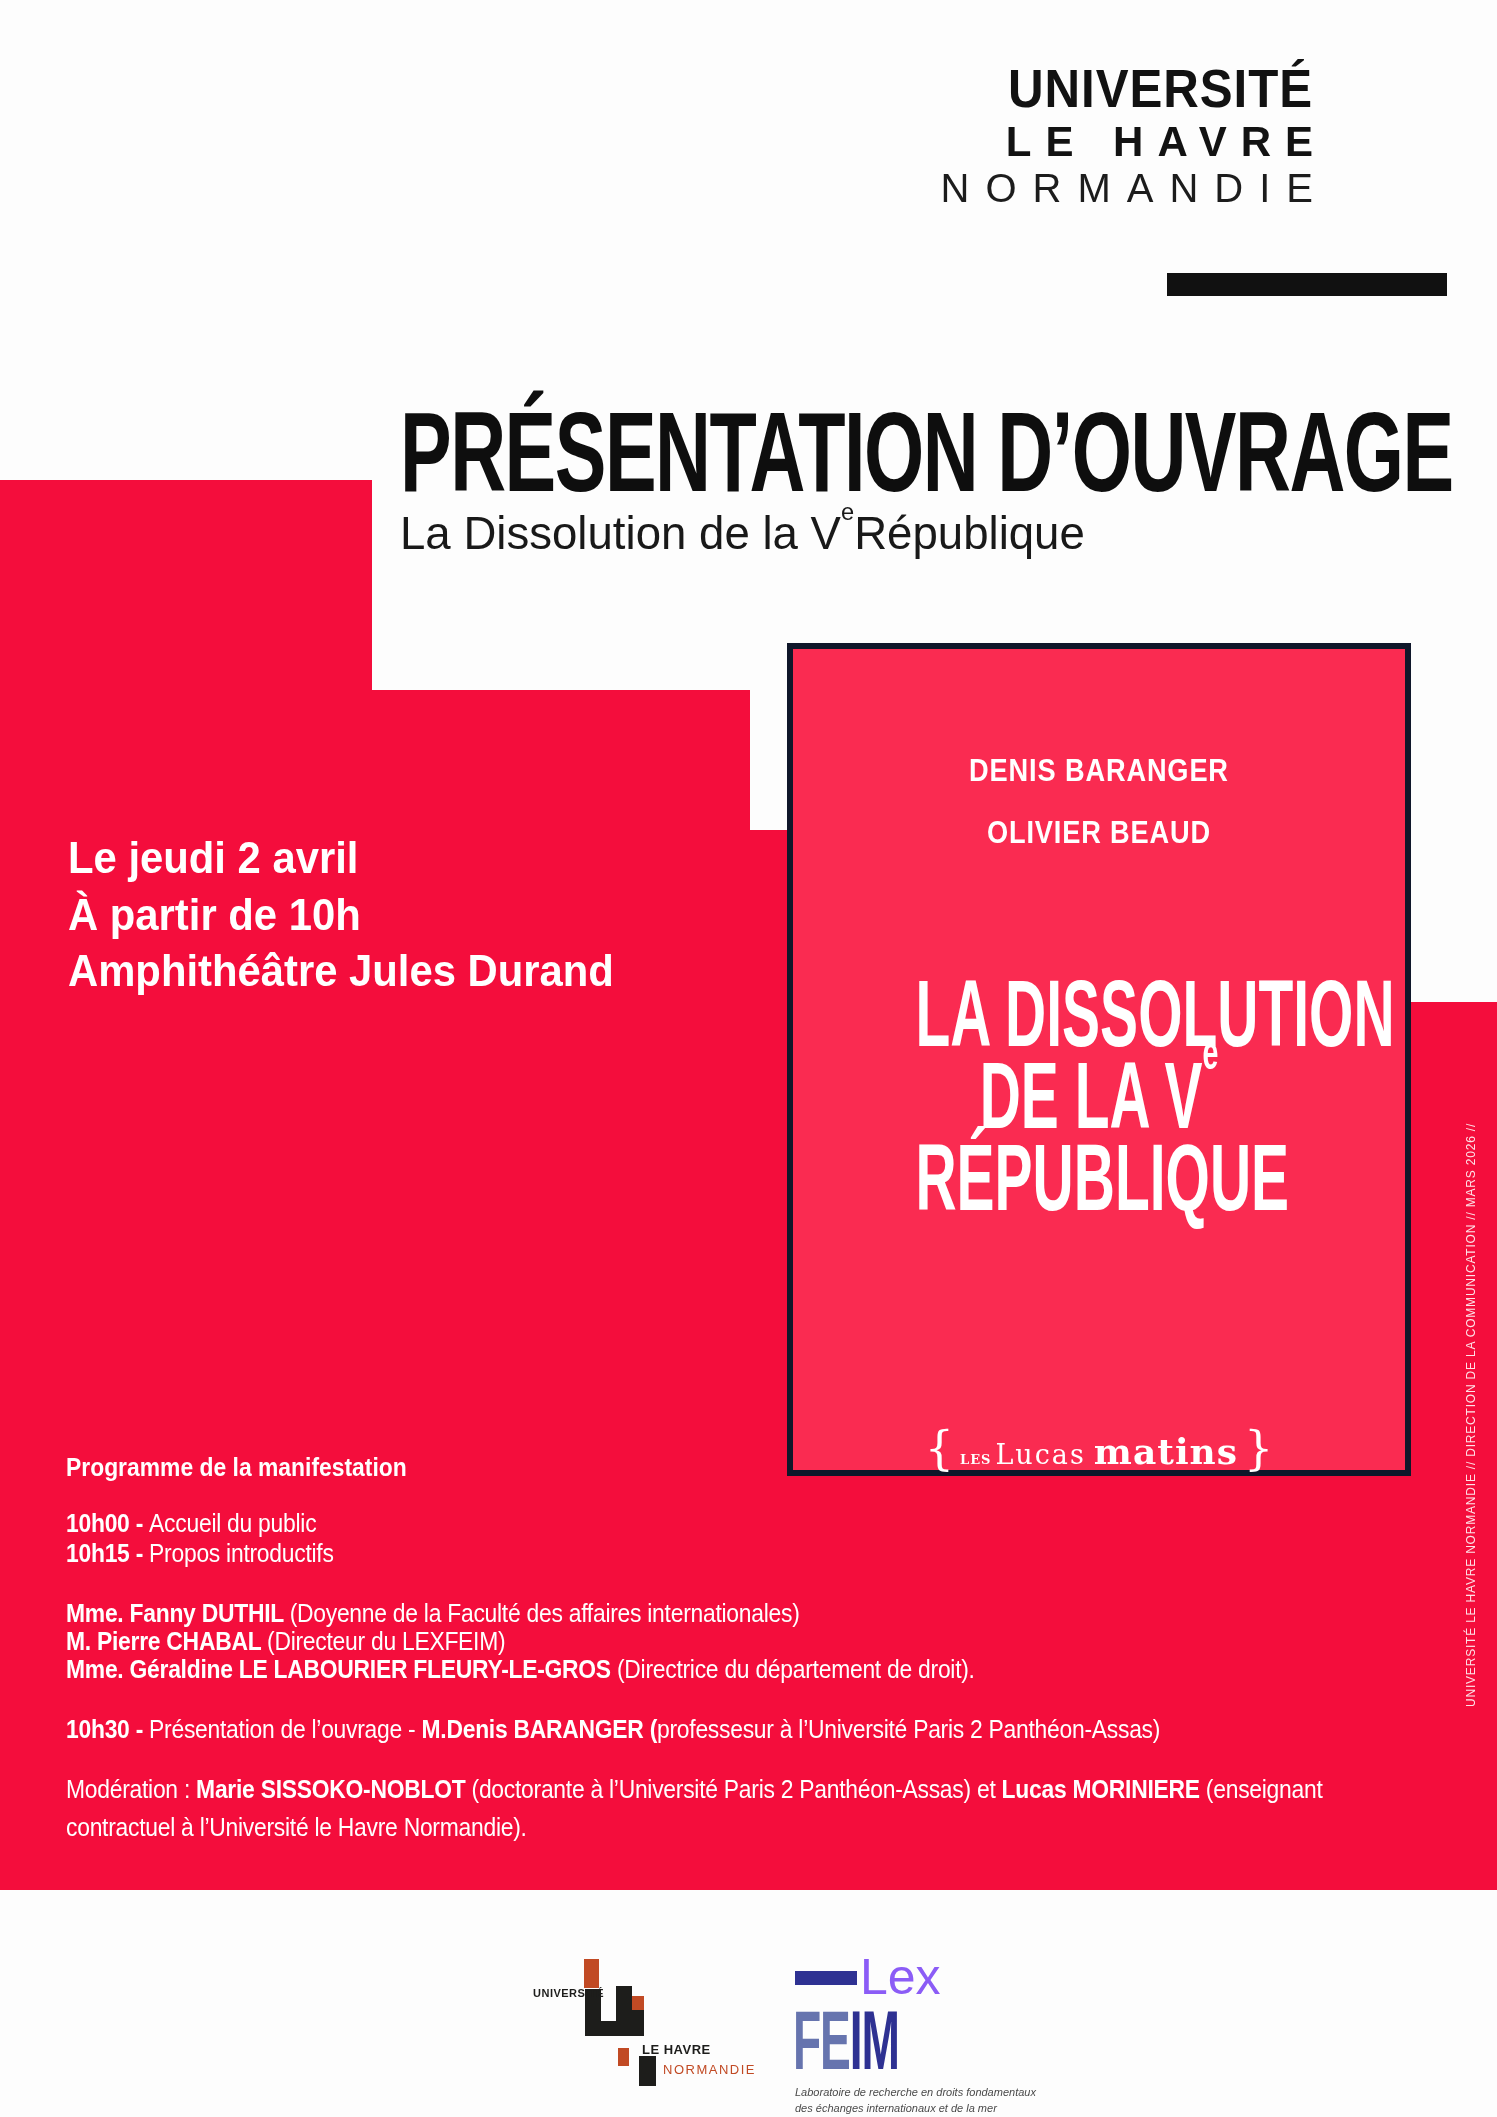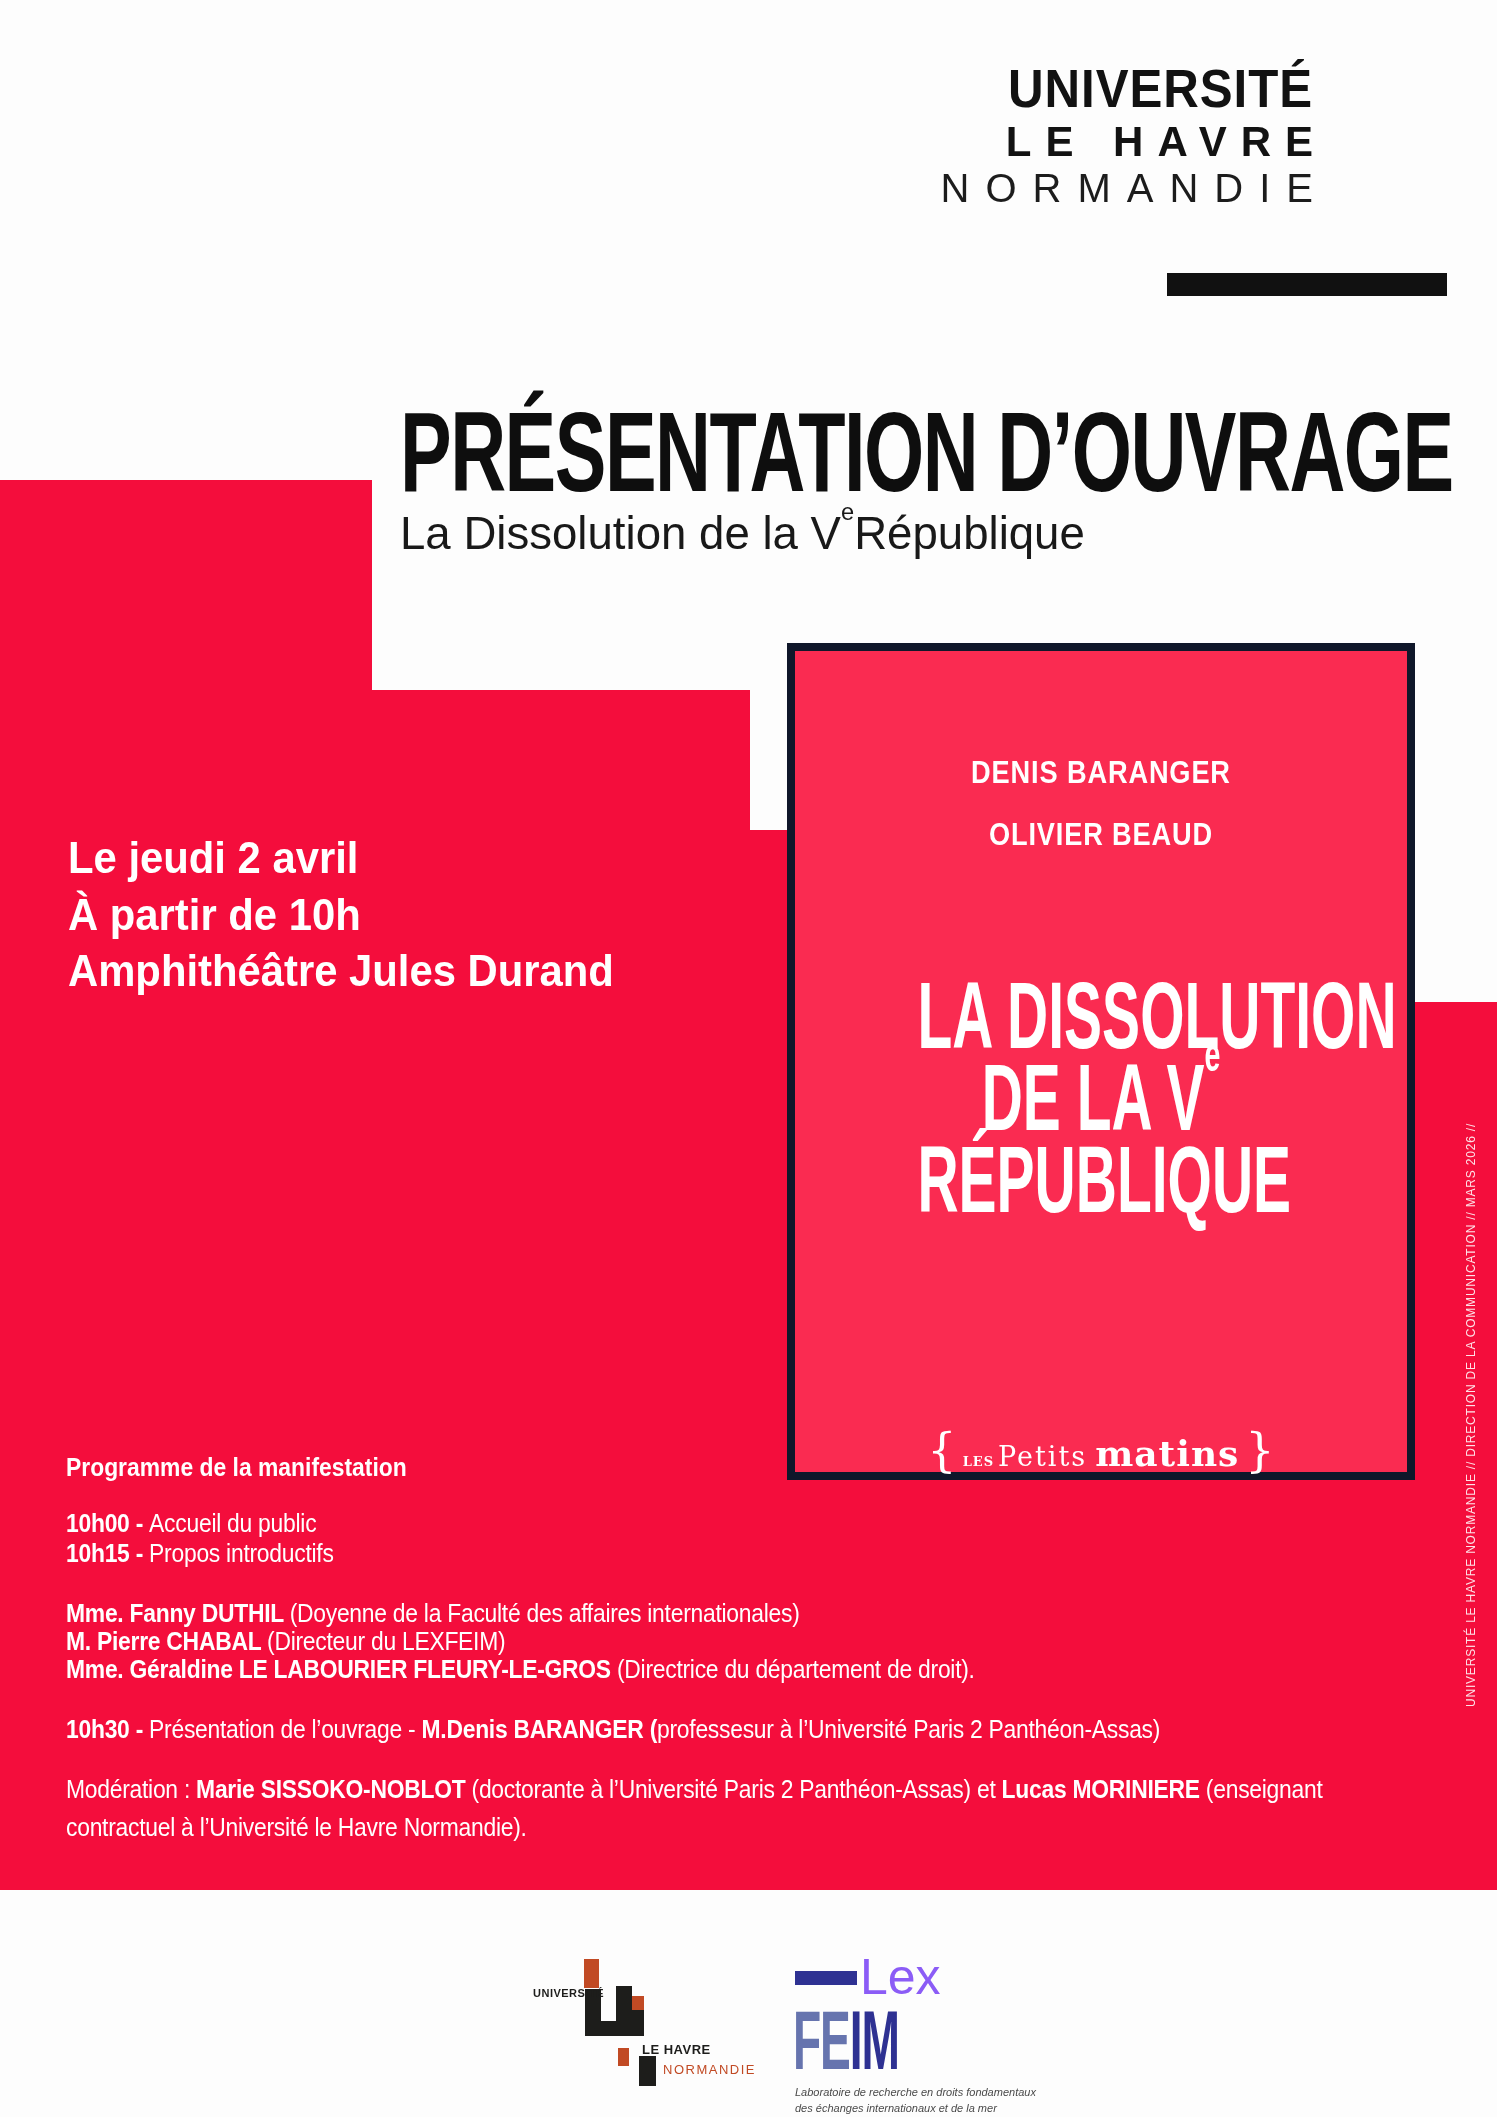--- a/index.html
+++ b/index.html
@@ -27,21 +27,21 @@
          color:#0e0e0e;transform:scale(.73,1.06);transform-origin:left top;}
   .subtitle{left:400px;top:505px;font-size:47px;color:#191919;transform:scaleX(.97);transform-origin:left top;}
   .subtitle sup{font-size:.52em;position:relative;top:-.5em;}
 
   
   .evt{left:68px;color:#fff;font-weight:bold;font-size:44px;transform:scaleX(.95);transform-origin:left top;}
   .evt1{top:833px;} .evt2{top:890px;} .evt3{top:946px;}
 
   
   .book{left:787px;top:643px;width:612px;height:821px;background:var(--book_red);
-        border:8px solid #0f172a;}
+        border:6px solid #0f172a;}
   .bauthor{left:0;width:612px;text-align:center;color:#fff;font-weight:bold;font-size:32px;
            letter-spacing:1px;transform:scaleX(.85);transform-origin:center top;}
   .ba1{top:103px;} .ba2{top:165px;}
   .btitle{left:0;width:612px;text-align:center;color:#fff;font-weight:bold;font-size:95px;
           transform:scaleX(.60);transform-origin:center top;}
   .bt1{top:310px;} .bt2{top:392px;} .bt3{top:474px;}
   .btitle sup{font-size:.5em;position:relative;top:-.55em;}
   .pub{left:0;top:772px;width:612px;display:flex;justify-content:center;align-items:baseline;
        color:#fff;font-family:"DejaVu Serif",serif;}
   .pub .brace{font-size:46px;font-weight:400;}
@@ -98,21 +98,21 @@
 
   <div class="abs book">
     <div class="abs nw bauthor ba1">DENIS BARANGER</div>
     <div class="abs nw bauthor ba2">OLIVIER BEAUD</div>
     <div class="abs nw btitle bt1">LA DISSOLUTION</div>
     <div class="abs nw btitle bt2"><span>DE LA V</span><sup>e</sup></div>
     <div class="abs nw btitle bt3">RÉPUBLIQUE</div>
     <div class="abs pub">
       <span class="brace">{</span>
       <span class="les">LES</span>
-      <span class="petits">Petits</span>
+      <span class="petits">Lucas</span>
       <span class="matins">matins</span>
       <span class="brace">}</span>
     </div>
   </div>
 
   <div class="abs nw phead">Programme de la manifestation</div>
   <div class="abs nw pline pl0"><span style="font-weight: bold;">10h00 - </span><span>Accueil du public</span></div>
   <div class="abs nw pline pl1"><span style="font-weight: bold;">10h15 - </span><span>Propos introductifs</span></div>
   <div class="abs nw pline pl2"><span style="font-weight: bold;">Mme. Fanny DUTHIL </span><span>(Doyenne de la Faculté des affaires internationales)</span></div>
   <div class="abs nw pline pl3"><span style="font-weight: bold;">M. Pierre CHABAL </span><span>(Directeur du LEXFEIM)</span></div>

